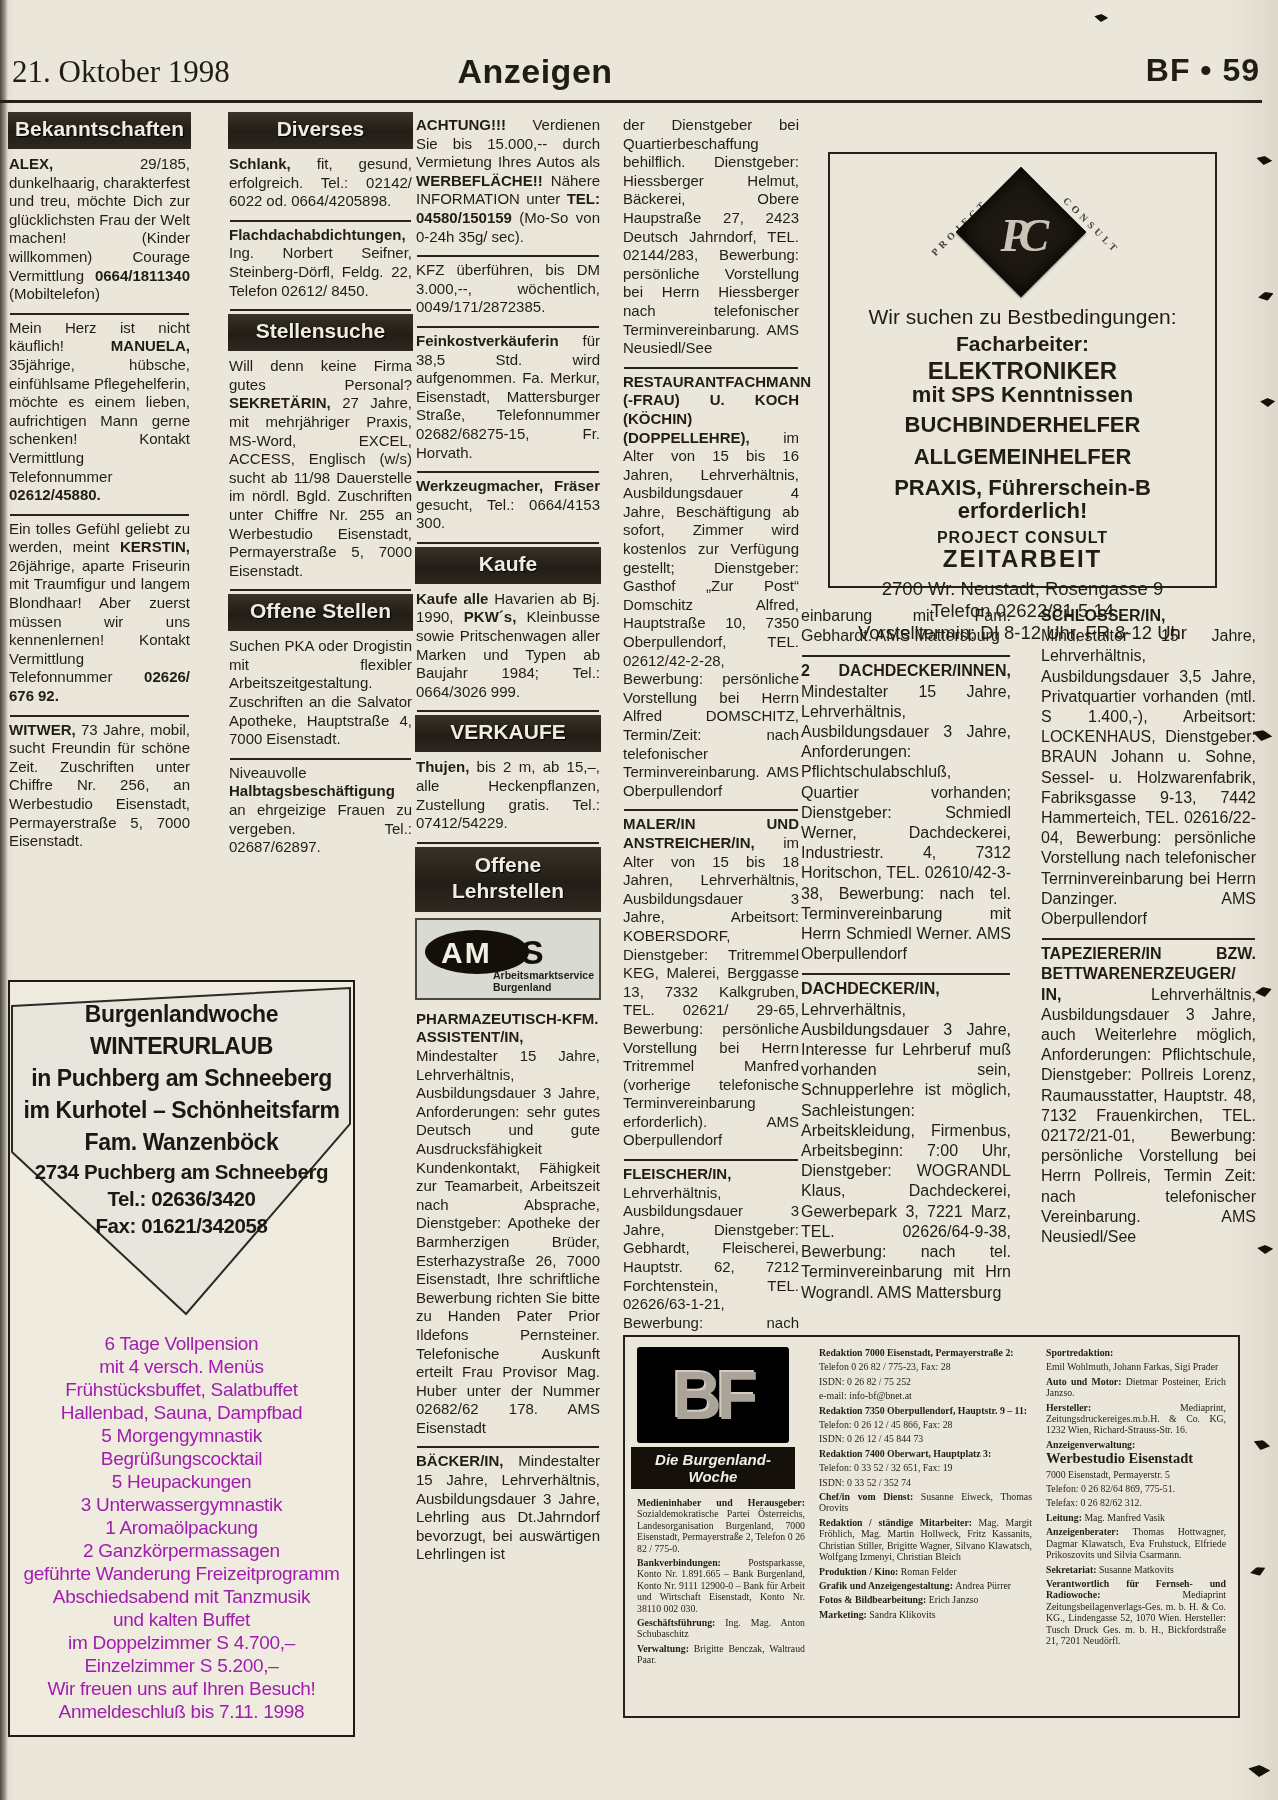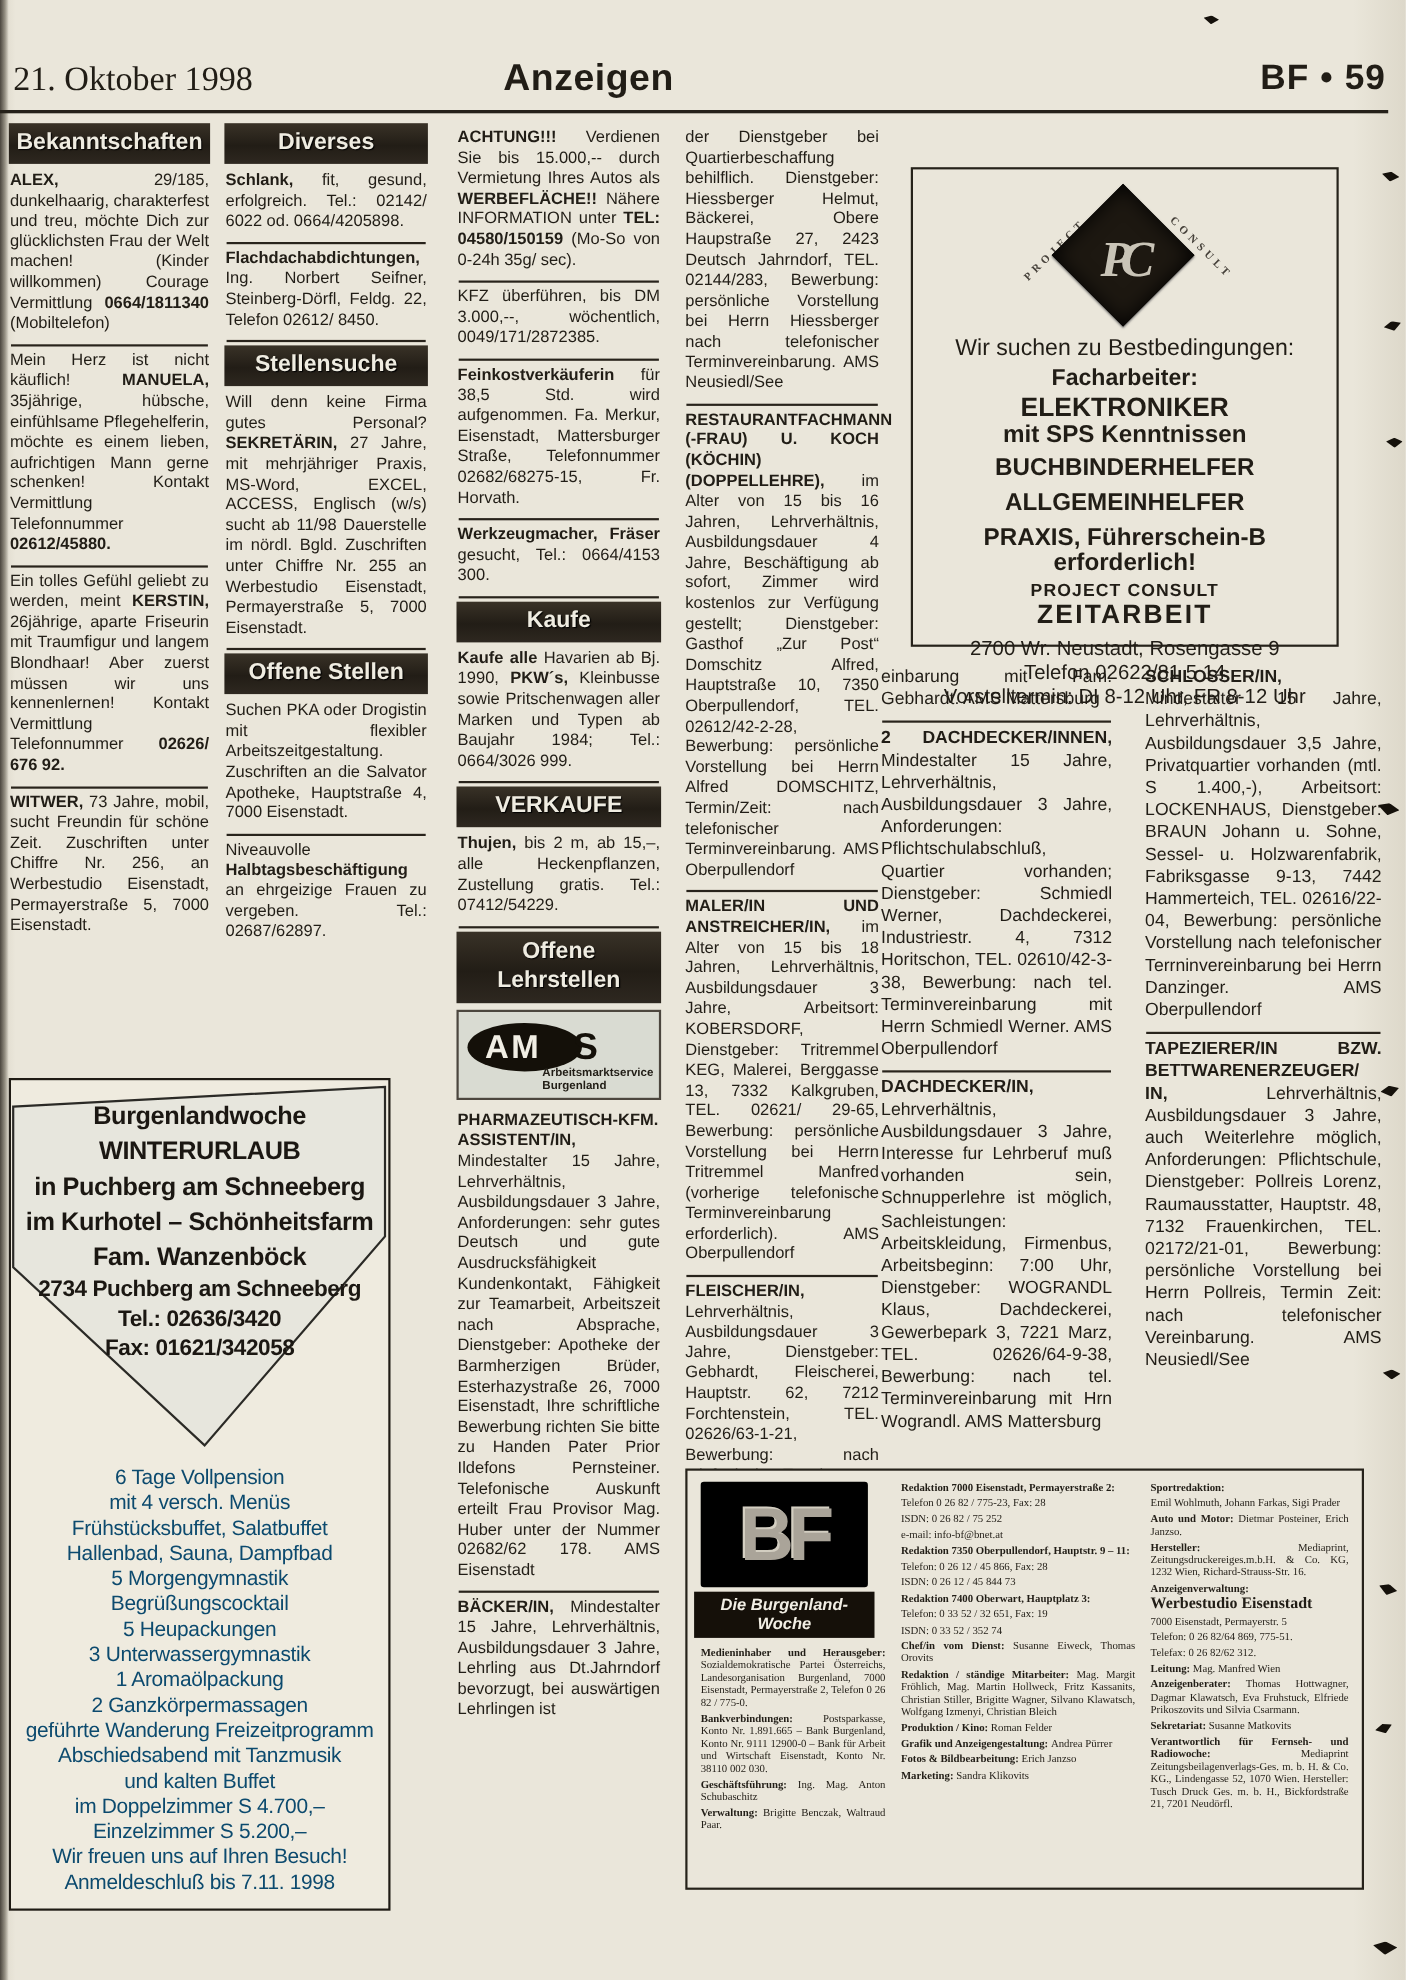--- a/index.html
+++ b/index.html
@@ -12,21 +12,21 @@
   .scan-edge{position:absolute;left:0;top:0;width:8px;height:100%;
     background:linear-gradient(90deg,#4b463e,#948f82 55%,rgba(0,0,0,0));}
   
   .date{position:absolute;left:12px;top:54px;font-family:"Liberation Serif",serif;font-size:31px;}
   .title{position:absolute;left:375px;top:52px;width:320px;text-align:center;font-weight:bold;font-size:34px;letter-spacing:0.5px;}
   .pagenum{position:absolute;right:18px;top:52px;font-weight:bold;font-size:32px;letter-spacing:1px;}
   .page-rule{position:absolute;left:0;top:100px;width:1262px;height:3px;background:#25211a;}
   
   .col{position:absolute;top:112px;}
   #col1{left:8px;width:183px;}
-  #col2{left:204px;width:185px;}
+  #col2{left:228px;width:185px;}
   #col3{left:415px;width:186px;}
   #col4{left:622px;width:178px;}
   #col5{left:800px;top:602px;width:212px;}
   #col6{left:1040px;top:602px;width:217px;}
   .bar{background:linear-gradient(180deg,#393227,#221d16 55%,#2e2820);color:#efece1;
     font-weight:bold;font-size:21px;text-align:center;padding:5px 2px 8px;margin:0 0 6px;
     text-shadow:1px 1px 1px #000;}
   .bar2 div{line-height:26px;}
   .ad{font-size:15px;line-height:18.6px;text-align:justify;margin:4px 1px 9px;
     hyphens:auto;-webkit-hyphens:auto;word-spacing:-0.2px;}
@@ -64,21 +64,21 @@
   .pl-comp{font-size:16px;font-weight:bold;letter-spacing:1px;}
   .pl-comp2{font-size:24px;font-weight:bold;letter-spacing:2px;margin-bottom:6px;}
   .pl-addr{font-size:18.5px;line-height:1.18;}
   
   .winter{position:absolute;left:8px;top:980px;width:347px;height:757px;border:2px solid #1f1b14;
     background:#efebdf;box-sizing:border-box;}
   .pennant{position:absolute;left:0;top:0;}
   .banner{position:absolute;top:16px;left:0;right:0;text-align:center;font-weight:bold;color:#1b1712;}
   .banner div{font-size:23px;line-height:32px;letter-spacing:-0.4px;}
   .banner div:nth-child(n+6){font-size:20.5px;line-height:27px;}
-  .features{position:absolute;top:350px;left:0;right:0;text-align:center;color:#0c4a6e;}
+  .features{position:absolute;top:350px;left:0;right:0;text-align:center;color:#a21caf;}
   .features div{font-size:19px;line-height:23px;letter-spacing:-0.3px;}
   
   .masthead{position:absolute;left:623px;top:1335px;width:617px;height:383px;border:2px solid #26221a;
     background:#eae6da;box-sizing:border-box;padding:10px 12px;display:flex;gap:14px;
     font-family:"Liberation Serif",serif;overflow:hidden;}
   .m-left{width:168px;}
   .m-mid{width:213px;}
   .m-right{flex:1;}
   .bf-logo{width:152px;height:96px;background:#000000;display:flex;align-items:center;justify-content:center;
     border-radius:3px;}
@@ -278,21 +278,21 @@
   <div class="m-right m-paras">
       <p><span class="b">Sportredaktion:</span></p>
       <p><span>Emil Wohlmuth, Johann Farkas, Sigi Prader</span></p>
       <p><span class="b">Auto und Motor: </span><span>Dietmar Posteiner, Erich Janzso.</span></p>
       <p><span class="b">Hersteller: </span><span>Mediaprint, Zeitungsdruckereiges.m.b.H. &amp; Co. KG, 1232 Wien, Richard-Strauss-Str. 16.</span></p>
       <p><span class="b">Anzeigenverwaltung:</span></p>
       <p><span class="big">Werbestudio Eisenstadt</span></p>
       <p><span>7000 Eisenstadt, Permayerstr. 5</span></p>
       <p><span>Telefon: 0 26 82/64 869, 775-51.</span></p>
       <p><span>Telefax: 0 26 82/62 312.</span></p>
-      <p><span class="b">Leitung: </span><span>Mag. Manfred Wien</span></p>
+      <p><span class="b">Leitung: </span><span>Mag. Manfred Vasik</span></p>
       <p><span class="b">Anzeigenberater: </span><span>Thomas Hottwagner, Dagmar Klawatsch, Eva Fruhstuck, Elfriede Prikoszovits und Silvia Csarmann.</span></p>
       <p><span class="b">Sekretariat: </span><span>Susanne Matkovits</span></p>
       <p><span class="b">Verantwortlich für Fernseh- und Radiowoche: </span><span>Mediaprint Zeitungsbeilagenverlags-Ges. m. b. H. &amp; Co. KG., Lindengasse 52, 1070 Wien. Hersteller: Tusch Druck Ges. m. b. H., Bickfordstraße 21, 7201 Neudörfl.</span></p>
     </div>
 </div>
 
 <div class="mark" style="left:1094px;top:14px;width:14px;height:8px;transform:rotate(12deg);"></div>
 <div class="mark" style="left:1256px;top:156px;width:16px;height:9px;transform:rotate(15deg);"></div>
 <div class="mark" style="left:1258px;top:292px;width:16px;height:9px;transform:rotate(-10deg);"></div>
 <div class="mark" style="left:1260px;top:398px;width:15px;height:9px;transform:rotate(5deg);"></div>

